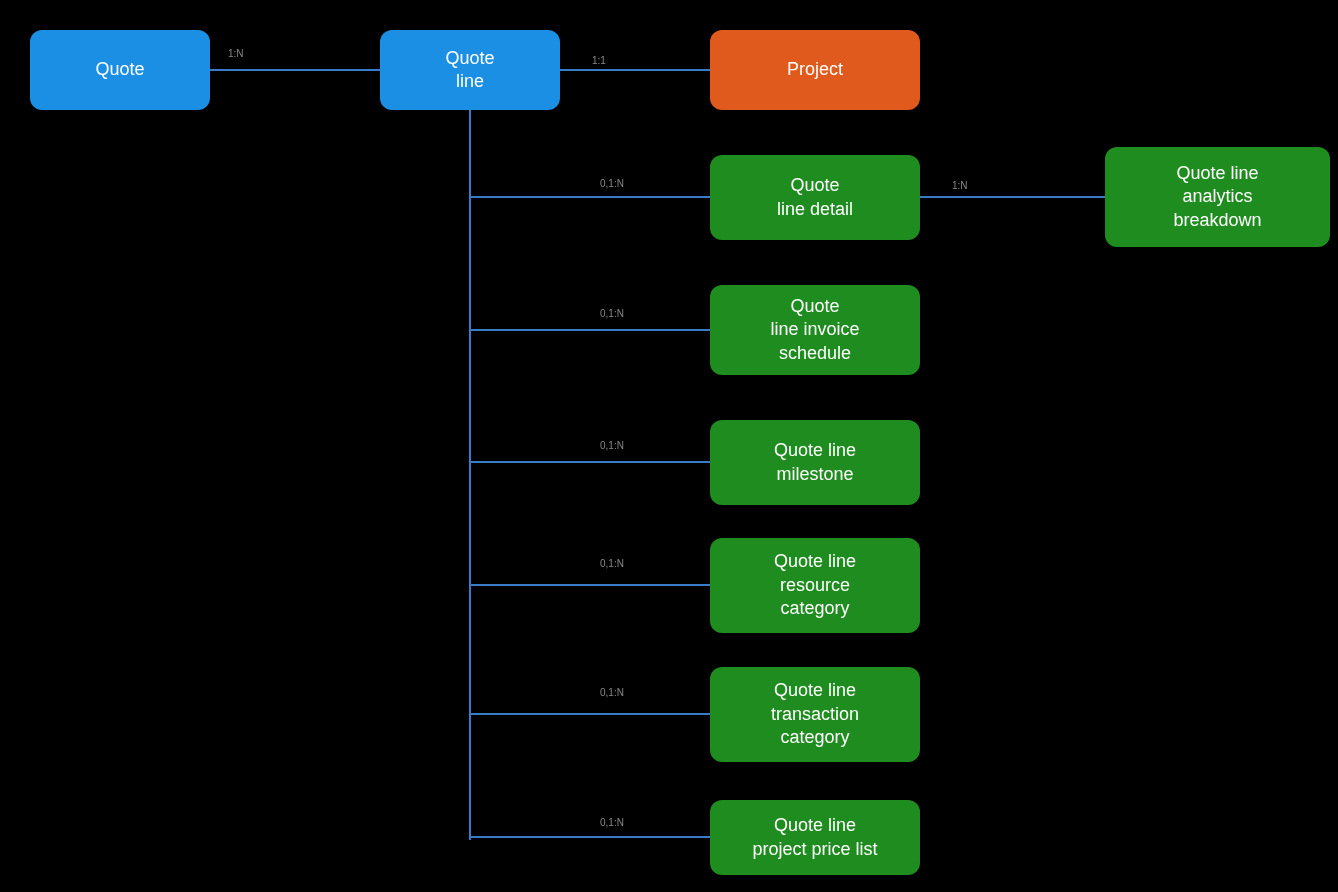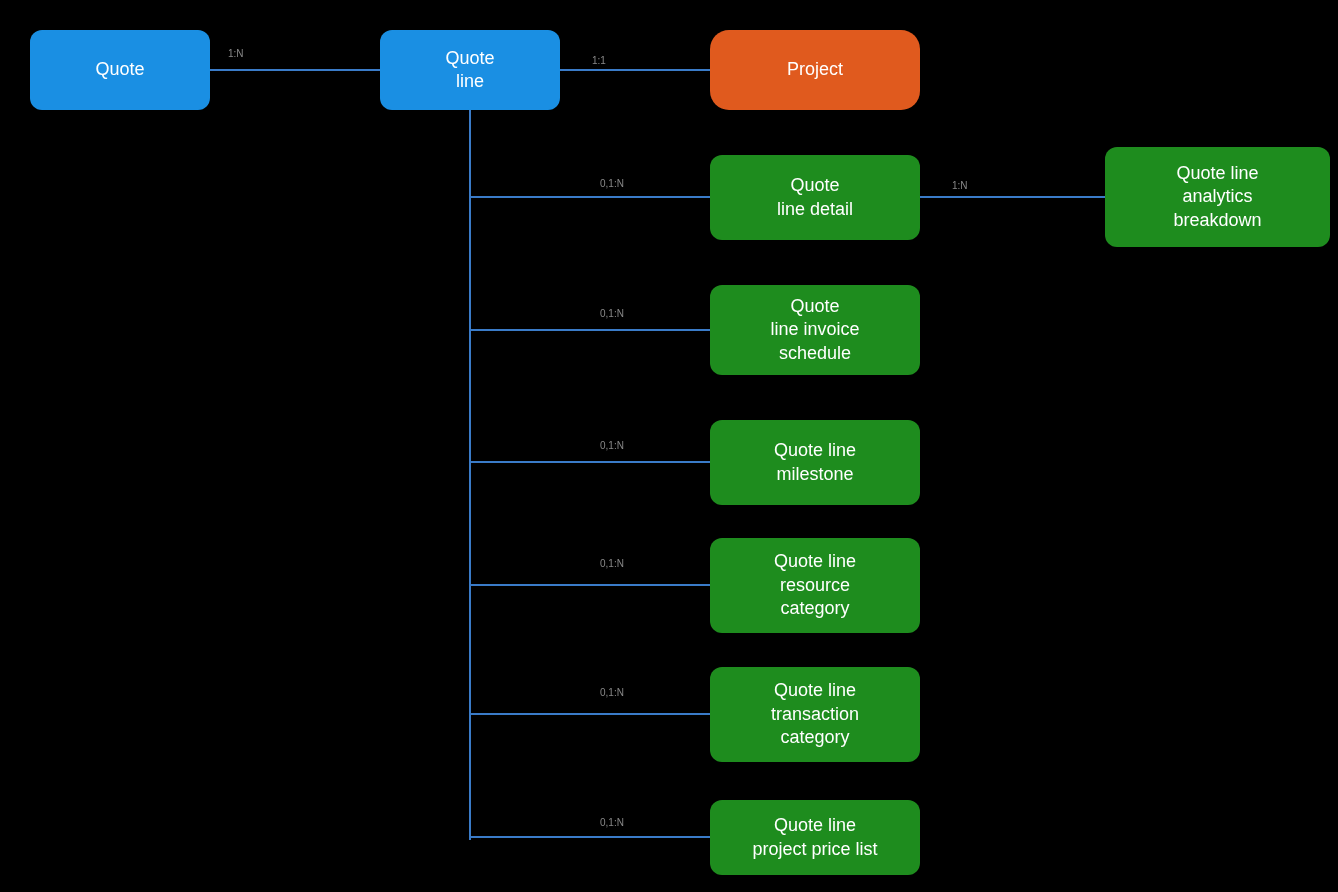--- a/index.html
+++ b/index.html
@@ -26,21 +26,21 @@
       align-items: center;
       justify-content: center;
       text-align: center;
       color: #fff;
       font-size: 18px;
       font-weight: 500;
       line-height: 1.3;
     }
 
     .node-blue { background: #1a8fe3; }
-    .node-orange { background: #e05a1e; border-radius: 19px; }
+    .node-orange { background: #e05a1e; }
     .node-green { background: #1e8c1e; }
 
     
     .rel-label {
       position: absolute;
       color: #888;
       font-size: 10px;
       font-weight: 400;
     }
 

